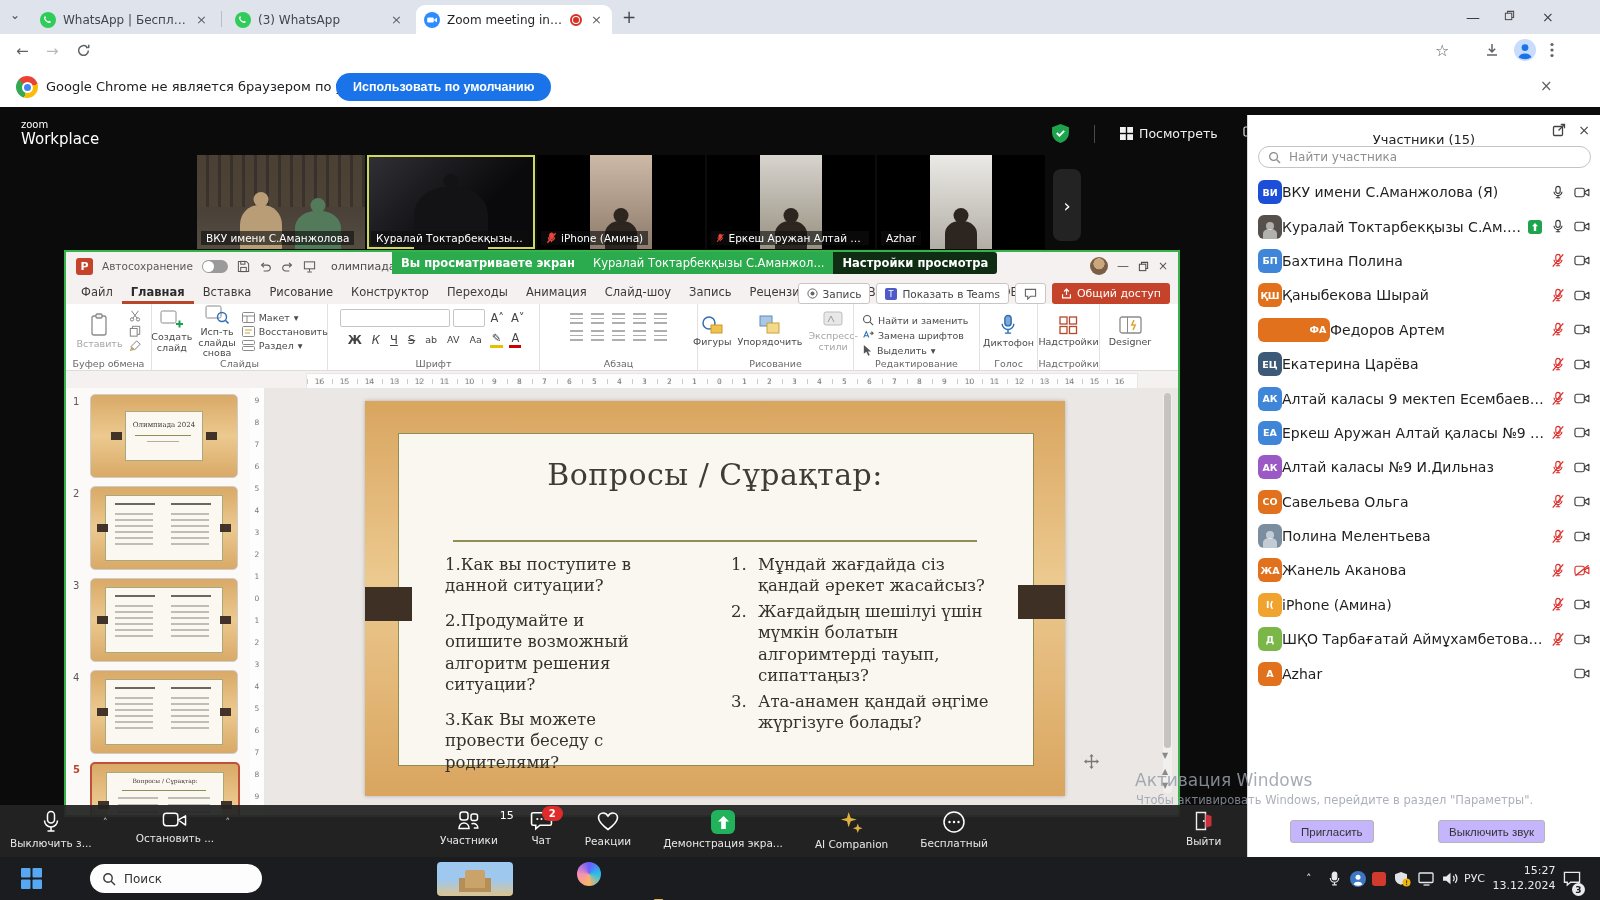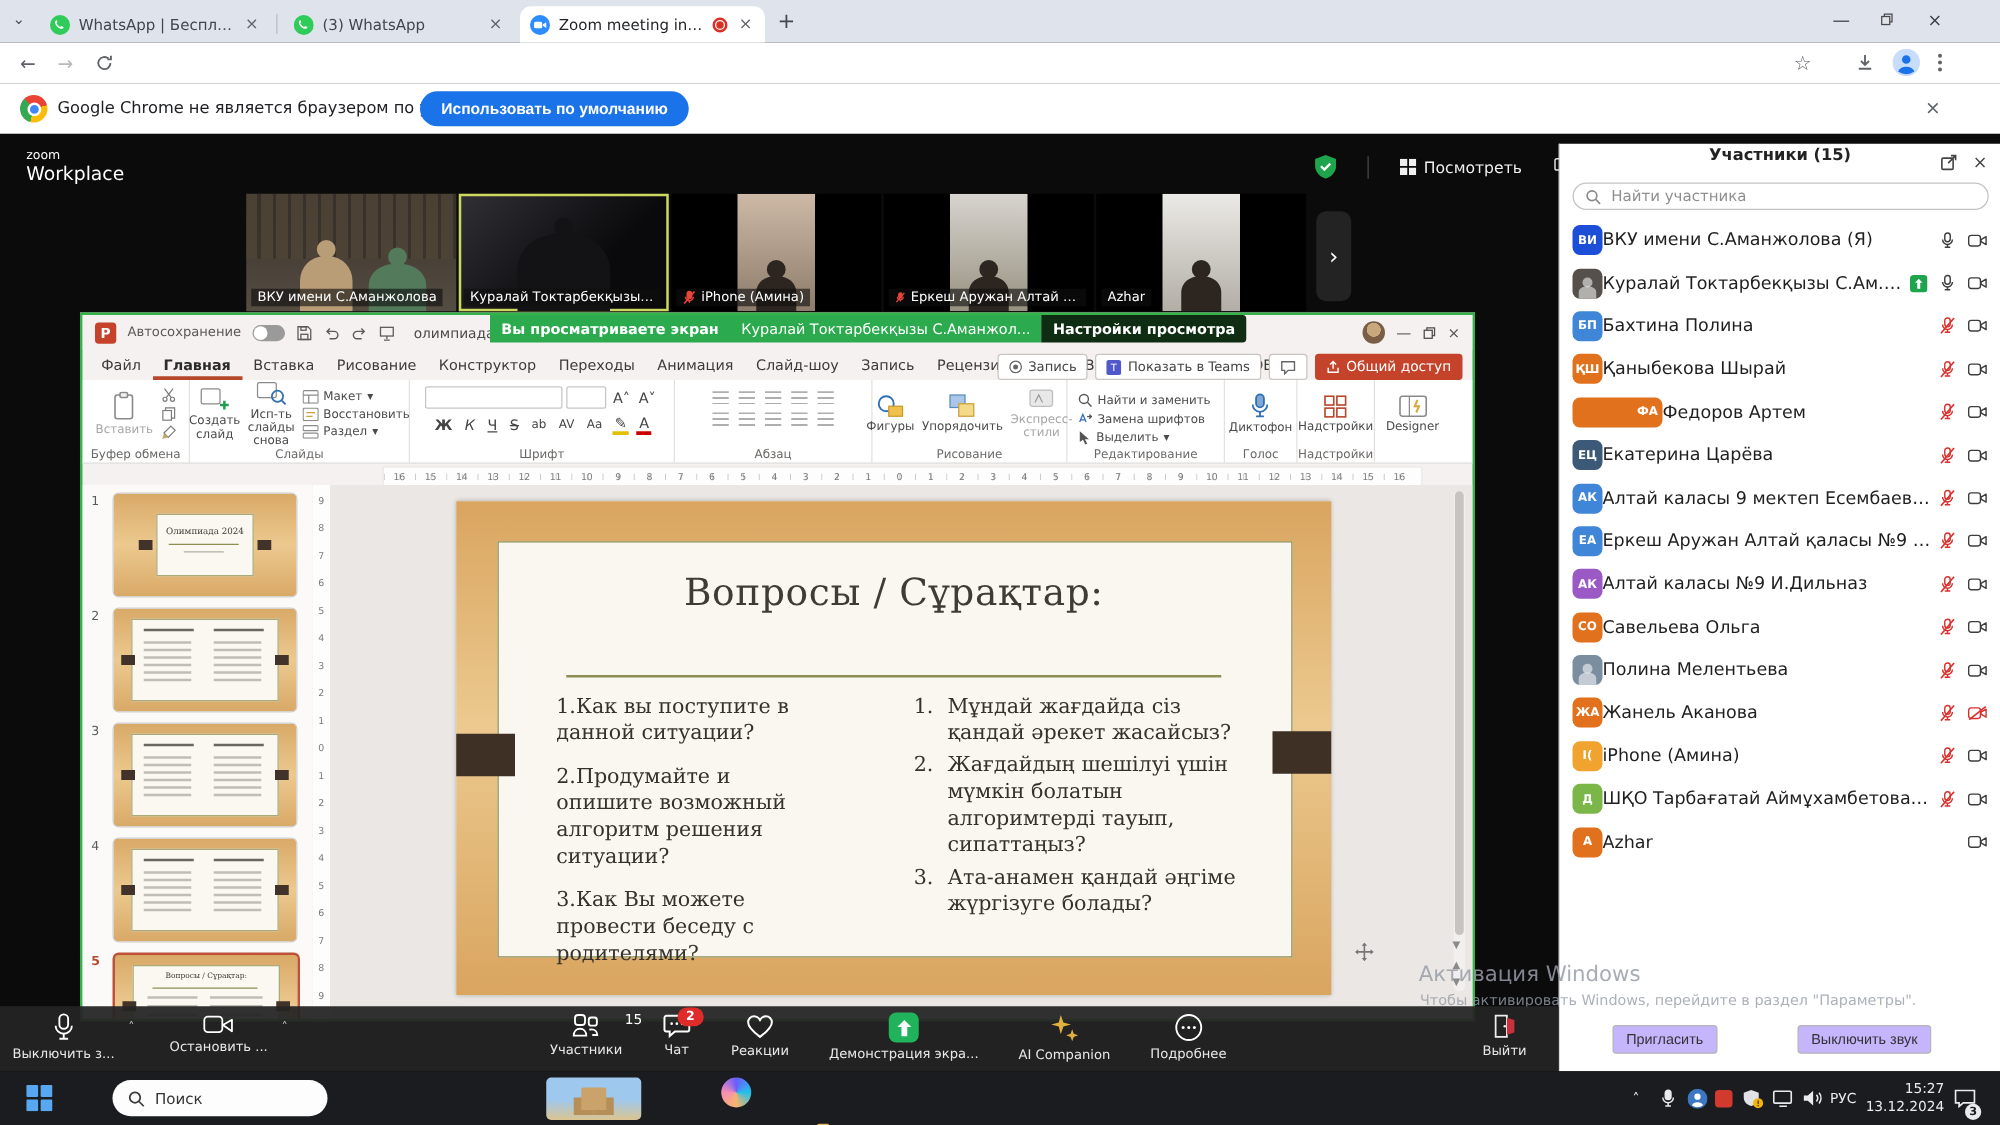--- a/index.html
+++ b/index.html
@@ -149,21 +149,21 @@
   .zcenter{position:absolute;left:428px;top:0;height:100%;display:flex;gap:8px}
   .zcenter .zitem{padding-left:12px;padding-right:12px}
   .badge{position:absolute;top:1px;right:2px;min-width:15px;height:15px;border-radius:8px;background:#e02b2b;color:#fff;
     font-size:10px;display:flex;align-items:center;justify-content:center;padding:0 3px;font-weight:bold}
   .cnt{position:absolute;top:4px;right:-4px;color:#fff;font-size:11px}
   .sharesq{width:24px;height:24px;border-radius:6px;background:#20b35c;display:flex;align-items:center;justify-content:center}
   .zleave{position:absolute;left:1186px;top:0;height:100%}
 
   
   .panel{position:absolute;left:1247px;top:115px;width:353px;height:742px;background:#fff;z-index:10;border-left:1px solid #d8d8d8;box-sizing:border-box}
-  .ptitle2{position:absolute;top:2px;left:0;width:100%;text-align:center;font-size:13px;font-weight:bold;color:#222}
+  .ptitle2{position:absolute;top:17px;left:0;width:100%;text-align:center;font-size:13px;font-weight:normal;color:#222}
   .phicons{position:absolute;top:7px;right:10px;display:flex;gap:12px;align-items:center;color:#444}
   .psearch{position:absolute;left:10px;top:31px;width:333px;height:22px;border:1px solid #c4c4c4;border-radius:12px;
     box-sizing:border-box;display:flex;align-items:center;padding:0 9px;gap:6px}
   .psearch input{border:none;outline:none;flex:1;font-size:12px;color:#333;background:transparent;font-family:inherit}
   .psearch input::placeholder{color:#8f8f8f}
   #plist{position:absolute;left:0;top:60px;width:100%}
   .prow{display:flex;align-items:center;height:34.4px;padding:0 10px;box-sizing:border-box}
   .pav{width:24px;height:24px;border-radius:6px;color:#fff;font-size:9.5px;font-weight:bold;
     display:flex;align-items:center;justify-content:center;flex:none;overflow:hidden;position:relative}
   .pav .ph{position:absolute;bottom:0;left:50%;transform:translateX(-50%);width:14px;height:10px;border-radius:45% 45% 0 0;background:rgba(255,255,255,.55)}
@@ -975,21 +975,21 @@
         </div>
         <div class="zitem">
           <span class="ic">
               <svg width="24" height="24" viewBox="0 0 24 24" fill="none" stroke="#fff" stroke-width="1.5">
                 <circle cx="12" cy="12" r="10"></circle>
                 <circle cx="7.5" cy="12" r="1.2" fill="#fff" stroke="none"></circle>
                 <circle cx="12" cy="12" r="1.2" fill="#fff" stroke="none"></circle>
                 <circle cx="16.5" cy="12" r="1.2" fill="#fff" stroke="none"></circle>
               </svg>
             </span>
-          <span class="zlab">Подробнее</span>
+          <span class="zlab">Бесплатный</span>
         </div>
       </div>
       <div class="zitem zleave">
         <span class="ic">
             <svg width="22" height="22" viewBox="0 0 22 22">
               <path d="M3.5 2.5h9v17h-9z" fill="none" stroke="#eee" stroke-width="1.4"></path>
               <path d="M12.5 4.2l6 1.8v10l-6 1.8z" fill="#c9313d"></path>
               <circle cx="10.8" cy="11" r="1" fill="#eee"></circle>
             </svg>
           </span>

